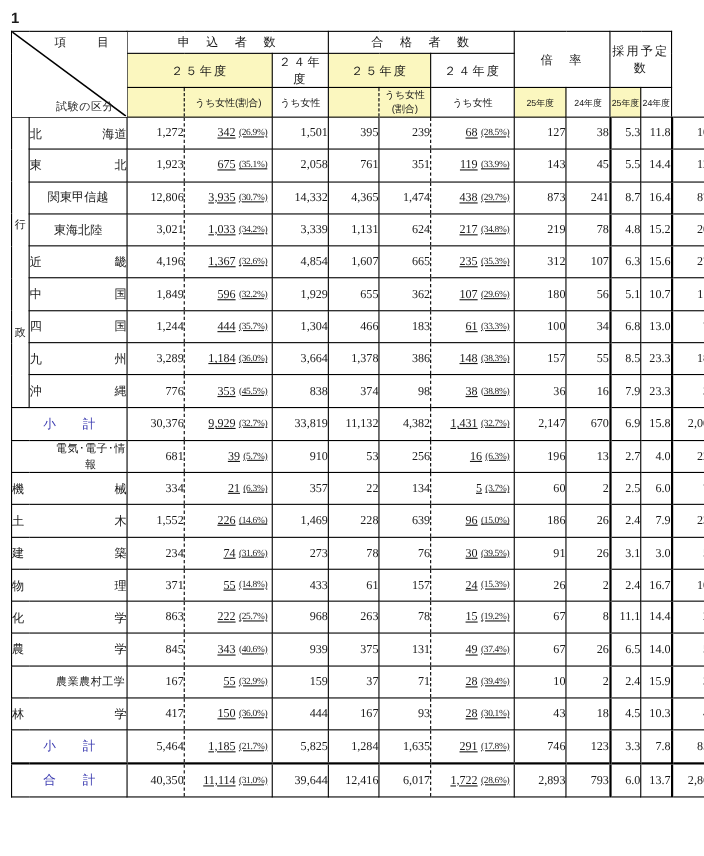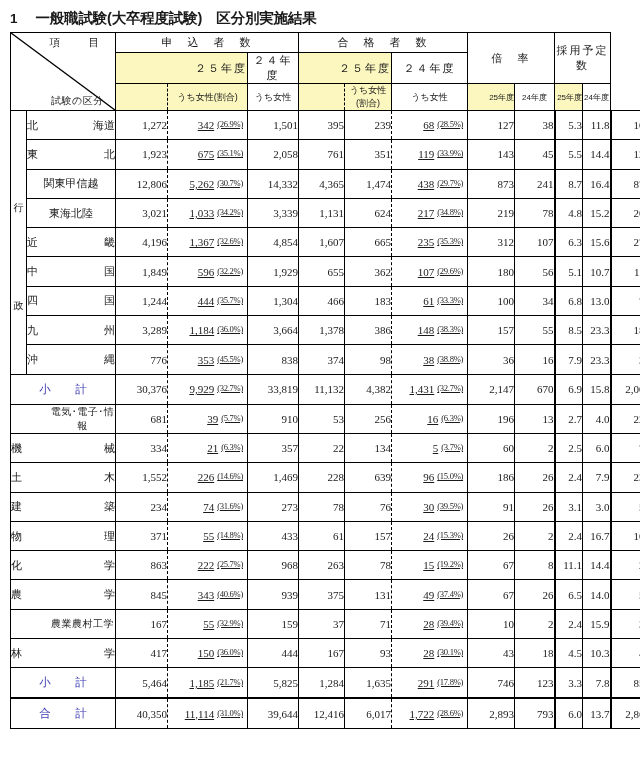--- a/index.html
+++ b/index.html
@@ -68,21 +68,21 @@
 
   
   .hdr {
     text-align: center;
     font-family: "Liberation Sans", "DejaVu Sans", sans-serif;
     font-size: 11px;
     letter-spacing: 2px;
     height: 19px;
   }
   .hdr.tiny { font-size: 8px; letter-spacing: 0px; }
-  .yel { background: #fbf7bf !important; text-align: right; }
+  .yel { background: #fbf7bf !important; }
   .hdr-sub {
     font-family: "Liberation Sans", "DejaVu Sans", sans-serif;
     font-size: 9px;
     letter-spacing: 0px;
     text-align: center;
     height: 18px;
   }
 
   
   .dleft  { border-left: 1.4px dashed #000 !important; }
@@ -178,21 +178,20 @@
     box-sizing: border-box;
   }
 </style>
 </head>
 <body>
 
 <div id="page">
 
   <div class="title-row">
     <span class="title-num">1</span>
-    <span class="title-text">一般職試験(大卒程度試験)　区分別実施結果</span>
   </div>
 
 
   <div class="tbl-wrap">
     <table class="maintbl">
       <colgroup>
         <col style="width:16px">
         <col style="width:89px">
         <col style="width:52px">
         <col style="width:80px">
@@ -305,21 +304,21 @@
             <td class="num dleft thickright">45</td>
             <td class="num c">5.5</td>
             <td class="num c thickright">14.4</td>
             <td class="num ">124</td>
           </tr>
           <tr class="drow">
             <td class="rname dleft"><span>関東甲信越</span></td>
             <td class="num nright">12,806</td>
             <td class="dleft">
               <span class="cellpair">
-                <span class="v">5,262</span>
+                <span class="v">3,935</span>
                 <span class="pct">(30.7%)</span>
               </span>
             </td>
             <td class="num ">14,332</td>
             <td class="num dleft">4,365</td>
             <td class="num nright">1,474</td>
             <td class="dleft">
               <span class="cellpair">
                 <span class="v">438</span>
                 <span class="pct">(29.7%)</span>

